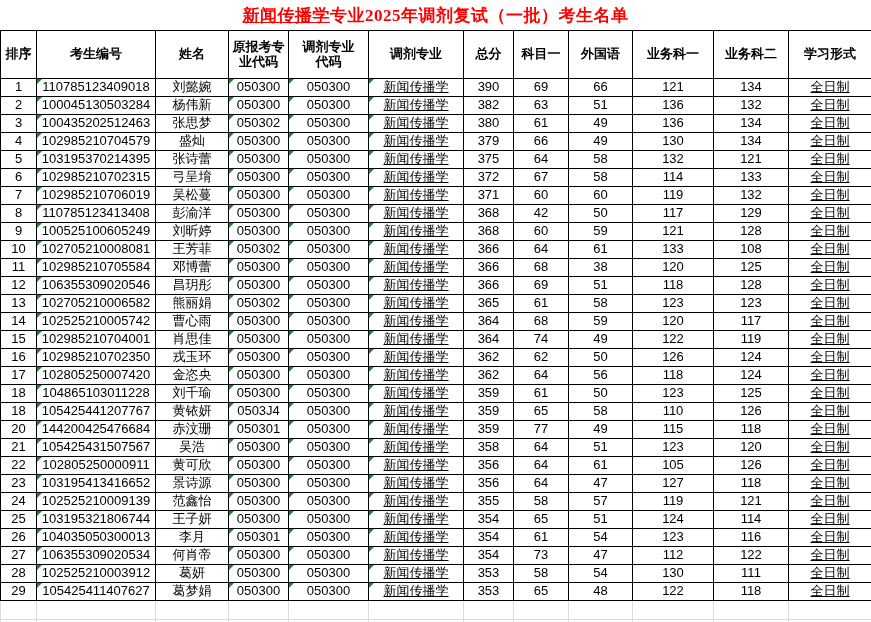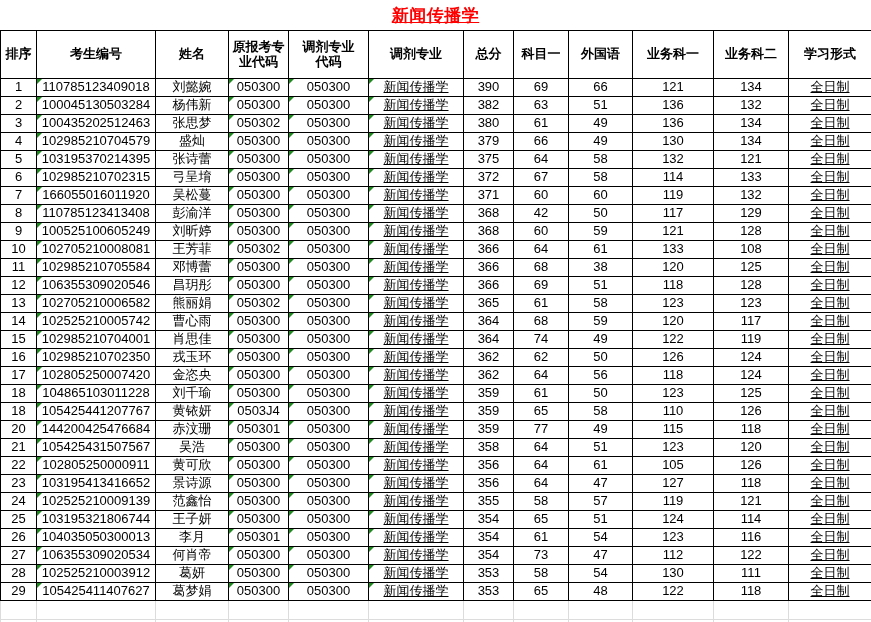--- a/index.html
+++ b/index.html
@@ -31,20 +31,21 @@
   .ghost-table{border-collapse:collapse;table-layout:fixed;width:871px;}
   .ghost-table td{
     height:18px;border:1px solid #dcdcdc;border-top:none;background:#fff;
   }
 </style>
 </head>
 <body>
 
 <div class="title-bar">
   <span class="tu">新闻传播学</span>
+    <span>专业2025年调剂复试（一批）考生名单</span>
 </div>
 
 <table>
   <colgroup>
     <col style="width:36px">
       <col style="width:119px">
       <col style="width:73px">
     <col style="width:60px">
       <col style="width:80px">
       <col style="width:95px">
@@ -153,21 +154,21 @@
         <td><span class="tri"></span><span class="u">新闻传播学</span></td>
         <td><span>372</span></td>
         <td><span>67</span></td>
         <td><span>58</span></td>
         <td><span>114</span></td>
         <td><span>133</span></td>
         <td><span class="u">全日制</span></td>
       </tr>
       <tr>
         <td><span>7</span></td>
-        <td><span class="tri"></span><span>166055016011920</span></td>
+        <td><span class="tri"></span><span>102985210706019</span></td>
         <td><span>吴松蔓</span></td>
         <td><span class="tri"></span><span>050300</span></td>
         <td><span class="tri"></span><span>050300</span></td>
         <td><span class="tri"></span><span class="u">新闻传播学</span></td>
         <td><span>371</span></td>
         <td><span>60</span></td>
         <td><span>60</span></td>
         <td><span>119</span></td>
         <td><span>132</span></td>
         <td><span class="u">全日制</span></td>

